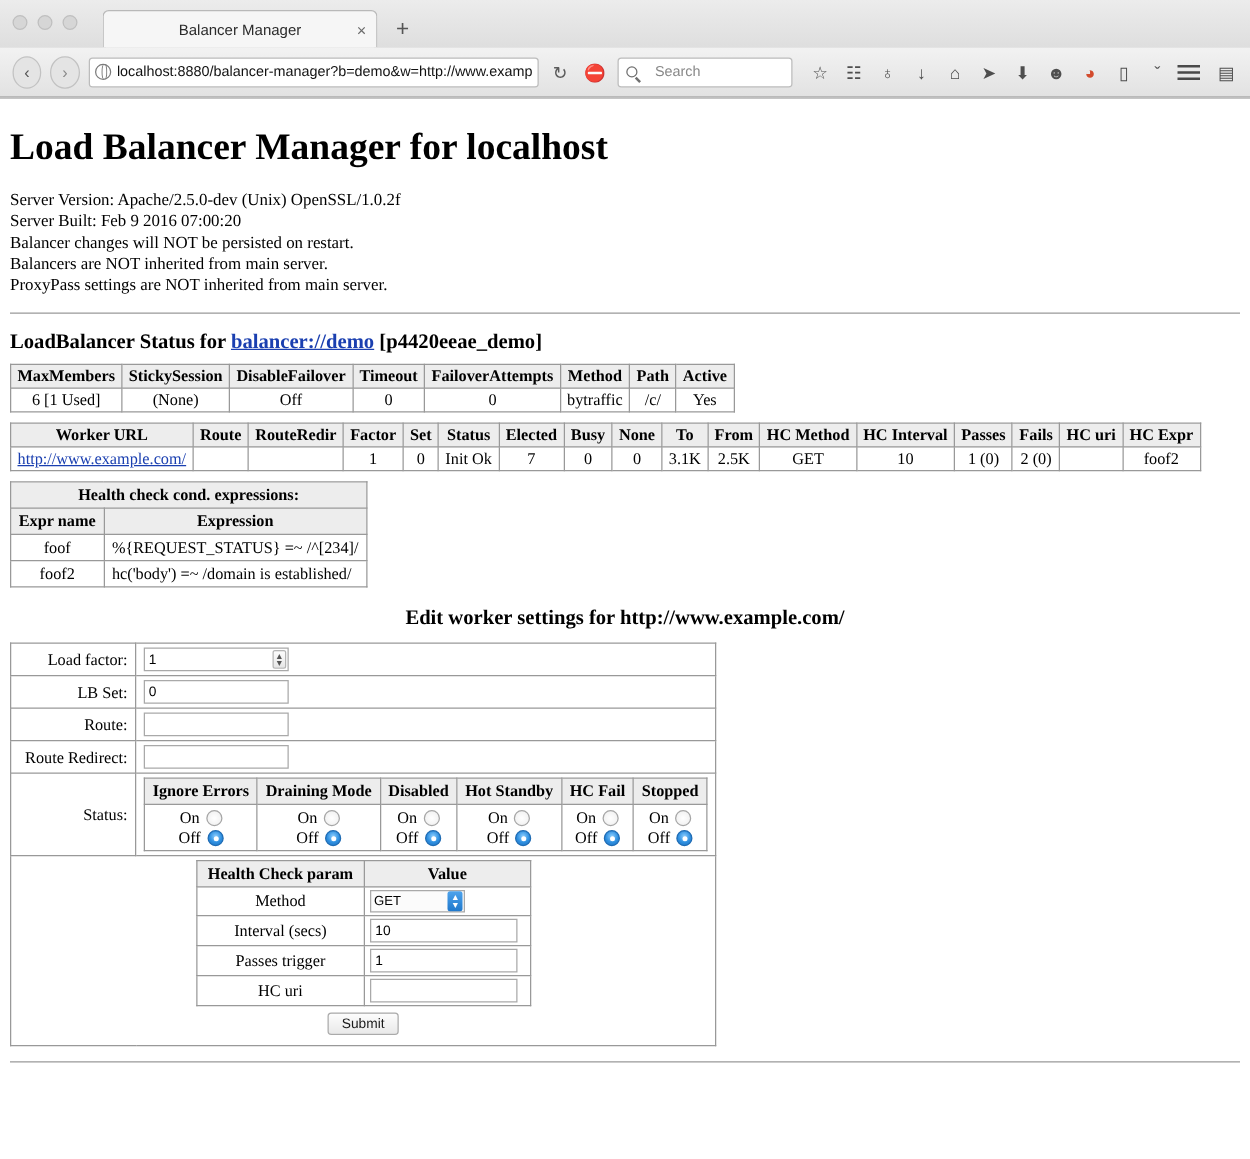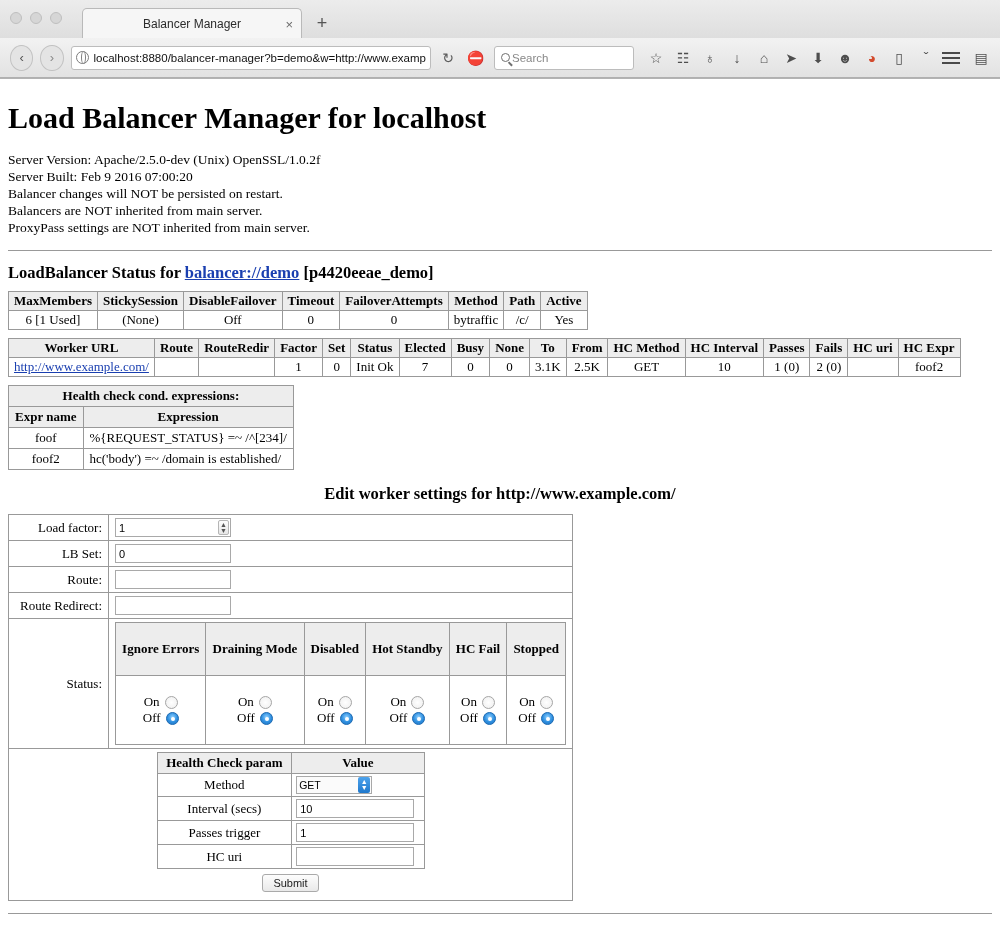--- a/index.html
+++ b/index.html
@@ -129,21 +129,21 @@
   .stopicon {
     color: #d24b2e;
   }
   .searchbar {
     flex: 0 0 140px;
     width: 140px;
     height: 24px;
     background: #ffffff;
     border: 1px solid #bcbcbc;
     border-radius: 3px;
-    display: flex; align-items: center; gap: 2px;
+    display: flex; align-items: center; gap: 14px;
     padding: 0 6px;
     font-size: 11.5px;
     color: #888;
   }
   .mag {
     width: 9px; height: 9px; border-radius: 50%;
     border: 1.5px solid #6f6f6f; position: relative; flex:none;
   }
   .mag:after {
     content:""; position:absolute; right:-4px; bottom:-3px;
@@ -276,21 +276,21 @@
     display: flex; flex-direction: column; align-items: center; justify-content: center;
     line-height: 6px;
   }
   table.status {
     border-collapse: collapse;
     font-size: 13px;
     width: 100%;
   }
   table.status th, table.status td {
     border: 1px solid #999;
-    padding: 18px 6px;
+    padding: 2px 6px;
     text-align: center;
     margin-top: 40px;
   }
   table.status th { background: #ededed; font-weight: bold; white-space: nowrap;}
   .radio-line { display: flex; align-items: center; justify-content: center; gap: 5px; }
   .radio {
     width: 13px; height: 13px; border-radius: 50%;
     border: 1px solid #a6a6a6;
     background: radial-gradient(#ffffff, #ededed);
     display: inline-block;

